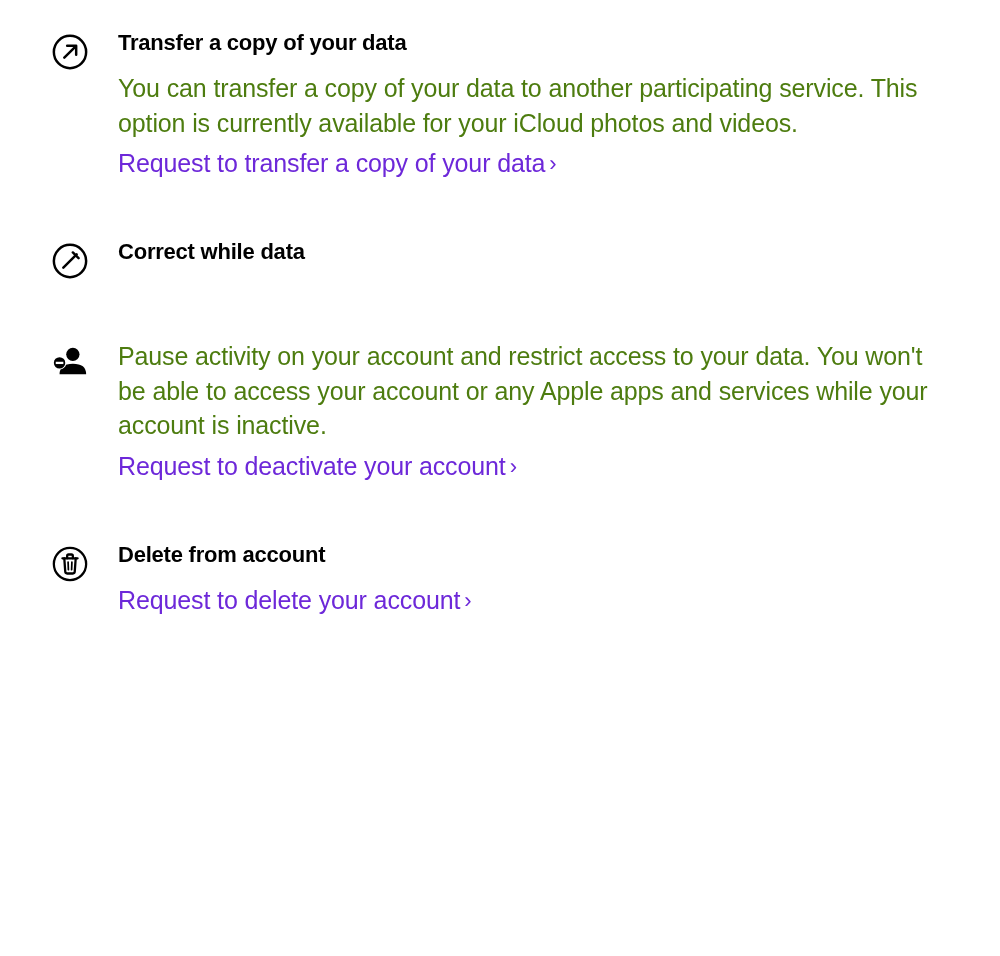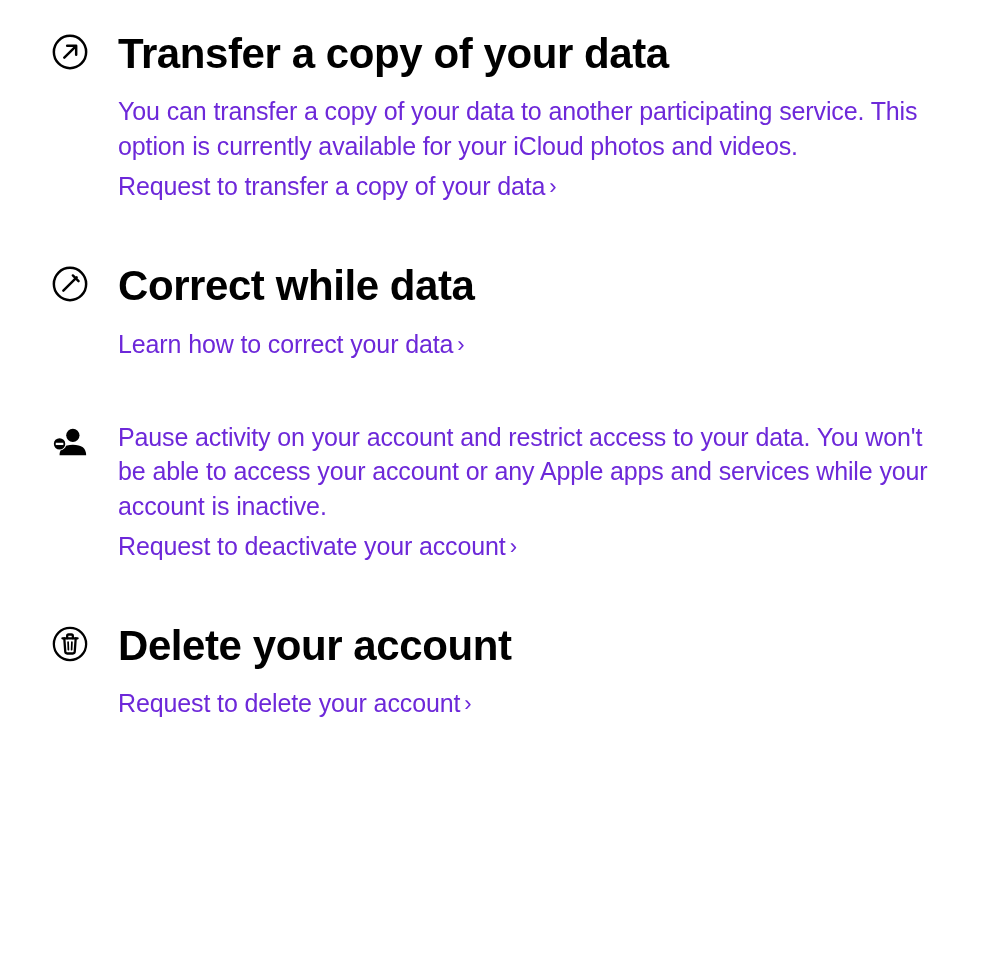--- a/index.html
+++ b/index.html
@@ -34,31 +34,31 @@
     }
     .icon-wrap svg {
       width: 38px;
       height: 38px;
     }
     .content {
       flex: 1;
       max-width: 820px;
     }
     .title {
-      font-size: 42px;
+      font-size: 22px;
       font-weight: 700;
       letter-spacing: -0.01em;
       line-height: 1.15;
       margin-bottom: 16px;
       color: #000000;
     }
     .desc {
       font-size: 25px;
       line-height: 1.38;
-      color: #6d28d9;
+      color: #4d7c0f;
       margin-bottom: 6px;
       letter-spacing: -0.005em;
     }
     .link {
       font-size: 25px;
       line-height: 1.4;
       color: #6d28d9;
       cursor: pointer;
       display: inline-block;
       letter-spacing: -0.005em;
@@ -94,23 +94,20 @@
 <div class="section">
   <div class="icon-wrap">
     <svg viewBox="0 0 40 40" fill="none" stroke="#000" stroke-width="2.6">
       <circle cx="20" cy="20" r="17"></circle>
       <line x1="13" y1="27" x2="27" y2="13" stroke-linecap="round"></line>
       <line x1="23" y1="11" x2="29" y2="17" stroke-linecap="round"></line>
     </svg>
   </div>
   <div class="content">
     <h2 class="title">Correct while data</h2>
-    <a class="link">
-      <span>Learn how to correct your data</span><span class="chevron">›</span>
-    </a>
   </div>
 </div>
 
 <div class="section">
   <div class="icon-wrap">
     <svg viewBox="0 0 40 40">
       <circle cx="23" cy="13" r="7" fill="#000"></circle>
       <path d="M 9 34 Q 9 23 23 23 Q 37 23 37 34 Z" fill="#000"></path>
       <circle cx="9" cy="22" r="7" fill="#fff"></circle>
       <circle cx="9" cy="22" r="6" fill="#000"></circle>
@@ -130,18 +127,18 @@
     <svg viewBox="0 0 40 40" fill="none" stroke="#000" stroke-width="2.4">
       <circle cx="20" cy="20" r="17"></circle>
       <line x1="12" y1="14" x2="28" y2="14" stroke-linecap="round"></line>
       <path d="M 17 14 L 17 11.5 Q 17 10 18.5 10 L 21.5 10 Q 23 10 23 11.5 L 23 14" stroke-linecap="round" stroke-linejoin="round"></path>
       <path d="M 14 14 L 15 28 Q 15 30 17 30 L 23 30 Q 25 30 25 28 L 26 14" stroke-linecap="round" stroke-linejoin="round"></path>
       <line x1="18" y1="18" x2="18.3" y2="26" stroke-width="1.8" stroke-linecap="round"></line>
       <line x1="22" y1="18" x2="21.7" y2="26" stroke-width="1.8" stroke-linecap="round"></line>
     </svg>
   </div>
   <div class="content">
-    <h2 class="title">Delete your account</h2>
+    <h2 class="title">Delete from account</h2>
     <a class="link">
       <span>Request to delete your account</span><span class="chevron">›</span>
     </a>
   </div>
 </div>
 
 </body></html>

